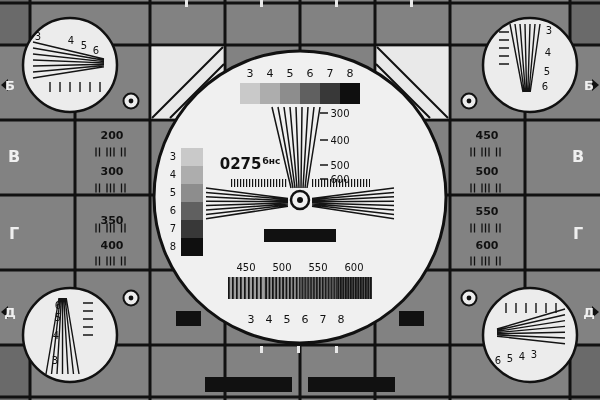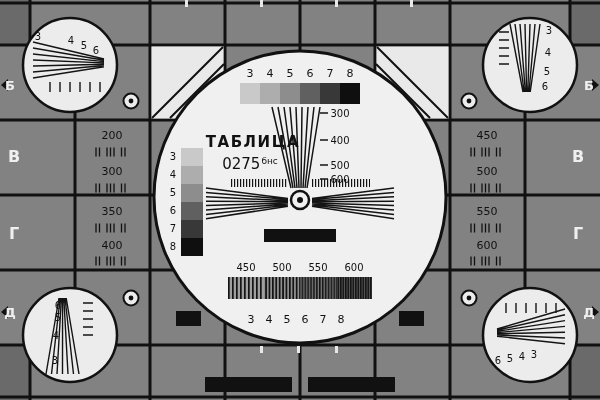--- a/index.html
+++ b/index.html
@@ -1,21 +1,21 @@
 <!DOCTYPE html>
 <html><head>
 <meta charset="utf-8">
 <style>
   html,body{margin:0;padding:0;background:#3a3a3a;}
   #card{position:relative;width:600px;height:400px;background:#828282;overflow:hidden;
         font-family:"DejaVu Sans",sans-serif;}
   #gfx{position:absolute;left:0;top:0;}
   .lbl{position:absolute;transform:translate(-50%,-50%);white-space:nowrap;color:#111;
        font-size:11px;line-height:1;}
-  .b{font-weight:normal;}
+  .b{font-weight:bold;}
   .white{color:#efefef;font-weight:bold;font-size:16px;}
   .sm{font-size:13px;}
   .t10{font-size:10px;}
   .t15{font-size:15px;}
   .title{letter-spacing:1.5px;font-weight:bold;}
   .sup{font-size:9px;position:relative;top:-5px;margin-left:1px;}
   .drow{position:absolute;display:flex;justify-content:space-around;align-items:center;
         color:#111;line-height:1;}
   .dcol{position:absolute;display:flex;flex-direction:column;justify-content:space-around;
         align-items:center;color:#111;line-height:1;}
@@ -207,28 +207,27 @@
 <div class="lbl white" style="left:14px;top:157px">В</div>
 <div class="lbl white" style="left:14px;top:234px">Г</div>
 <div class="lbl white sm" style="left:10px;top:312px">Д</div>
 <div class="lbl white sm" style="left:589px;top:85px">Б</div>
 <div class="lbl white" style="left:578px;top:157px">В</div>
 <div class="lbl white" style="left:578px;top:234px">Г</div>
 <div class="lbl white sm" style="left:589px;top:312px">Д</div>
 
 <div class="lbl b" style="left:112px;top:135px">200</div>
 <div class="lbl b" style="left:112px;top:171px">300</div>
-<div class="lbl b" style="left:112px;top:211px">350</div>
+<div class="lbl b" style="left:112px;top:220px">350</div>
 <div class="lbl b" style="left:112px;top:245px">400</div>
 <div class="lbl b" style="left:487px;top:135px">450</div>
 <div class="lbl b" style="left:487px;top:171px">500</div>
 <div class="lbl b" style="left:487px;top:211px">550</div>
 <div class="lbl b" style="left:487px;top:245px">600</div>
 
-<div class="lbl t15 title" style="left:253px;top:142px">ТАБЛИЦА</div>
 <div class="lbl t15 b" style="left:250px;top:164px"><span>0275</span><span class="sup">бнс</span></div>
 
 <div class="lbl t10" style="left:340px;top:114px">300</div>
 <div class="lbl t10" style="left:340px;top:141px">400</div>
 <div class="lbl t10" style="left:340px;top:166px">500</div>
 <div class="lbl t10" style="left:340px;top:180px">600</div>
 
 <div class="drow" style="left:240px;top:66px;width:120px;height:14px;font-size:11px">
   <span>3</span>
   <span>4</span>

